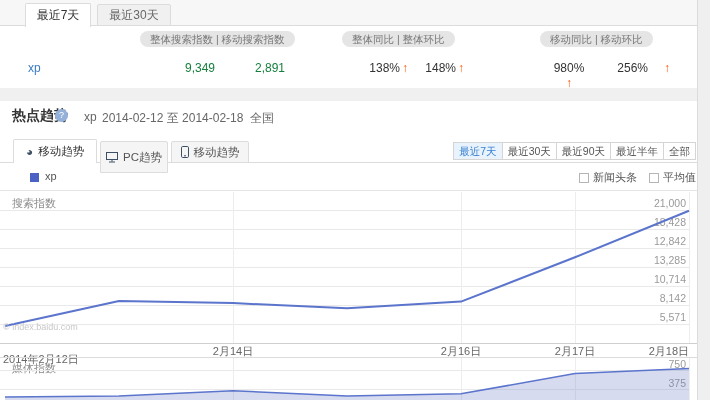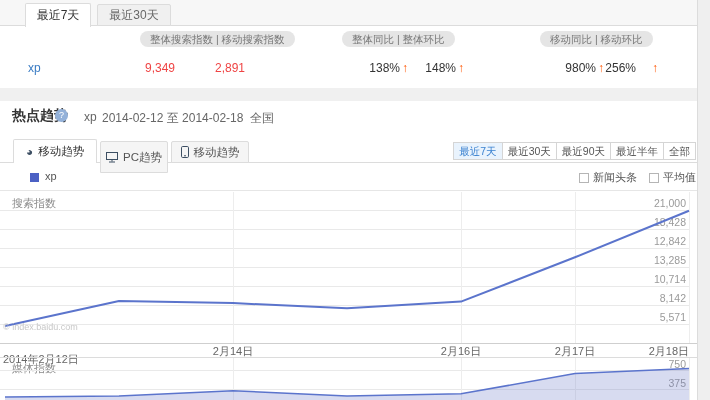--- a/index.html
+++ b/index.html
@@ -13,21 +13,21 @@
 
   
   .tabbar { left:0; top:0; width:710px; height:26px; background:#f7f7f7; border-bottom:1px solid #dcdcdc; }
   .toptab { text-align:center; font-size:12px; border:1px solid #dcdcdc; border-radius:2px 2px 0 0; }
   .toptab.active { left:25px; top:3px; width:66px; height:24px; line-height:22px; background:#fff; border-bottom:0; z-index:3; color:#333; }
   .toptab.inactive { left:97px; top:4px; width:74px; height:22px; line-height:20px; background:#f0f0f0; color:#666; }
 
   
   .pill { top:31px; height:16px; line-height:16px; padding:0 10px; background:#e5e5e5; border-radius:9px; font-size:10.5px; color:#777; white-space:nowrap; }
   .kw-link { left:28px; top:61px; font-size:12px; color:#3a7cc4; cursor:pointer; }
-  .val { top:61px; width:70px; font-size:12px; color:#ef4444; }
+  .val { top:61px; width:70px; text-align:right; font-size:12px; color:#15803d; }
   .valgrp { top:61px; width:70px; display:flex; justify-content:flex-end; align-items:center; gap:2px; font-size:12px; color:#333; }
   .uparrow { color:#ff5500; font-weight:bold; font-size:12px; line-height:12px; }
 
   .grayband { left:0; top:88px; width:710px; height:13px; background:#f0f0f0; }
 
   
   .trend-title { left:12px; top:107px; font-size:14px; font-weight:bold; color:#333; }
   .help-icon { left:55px; top:109px; width:13px; height:13px; border-radius:50%; background:#93b1d9; color:#fff; font-size:9px; line-height:13px; text-align:center; cursor:pointer; }
   .hmeta { top:110px; font-size:12px; color:#666; }
 
@@ -80,25 +80,25 @@
 <div class="abs val" style="left:215px;">2,891</div>
 
 <div class="abs valgrp" style="left:338px;">
   <span>138%</span>
   <span class="uparrow">↑</span>
 </div>
 <div class="abs valgrp" style="left:394px;">
   <span>148%</span>
   <span class="uparrow">↑</span>
 </div>
-<div class="abs valgrp" style="left:534px;">
+<div class="abs valgrp" style="left:534px;flex-direction:column;">
   <span>980%</span>
   <span class="uparrow">↑</span>
 </div>
-<div class="abs valgrp" style="left:588px;gap:16px;">
+<div class="abs valgrp" style="left:600px;gap:16px;">
   <span>256%</span>
   <span class="uparrow">↑</span>
 </div>
 
 <div class="abs grayband"></div>
 
 <div class="abs trend-title">热点趋势</div>
 <div class="abs help-icon">?</div>
 <div class="abs hmeta" style="left:84px;">xp</div>
 <div class="abs hmeta" style="left:102px;">2014-02-12 至 2014-02-18</div>

